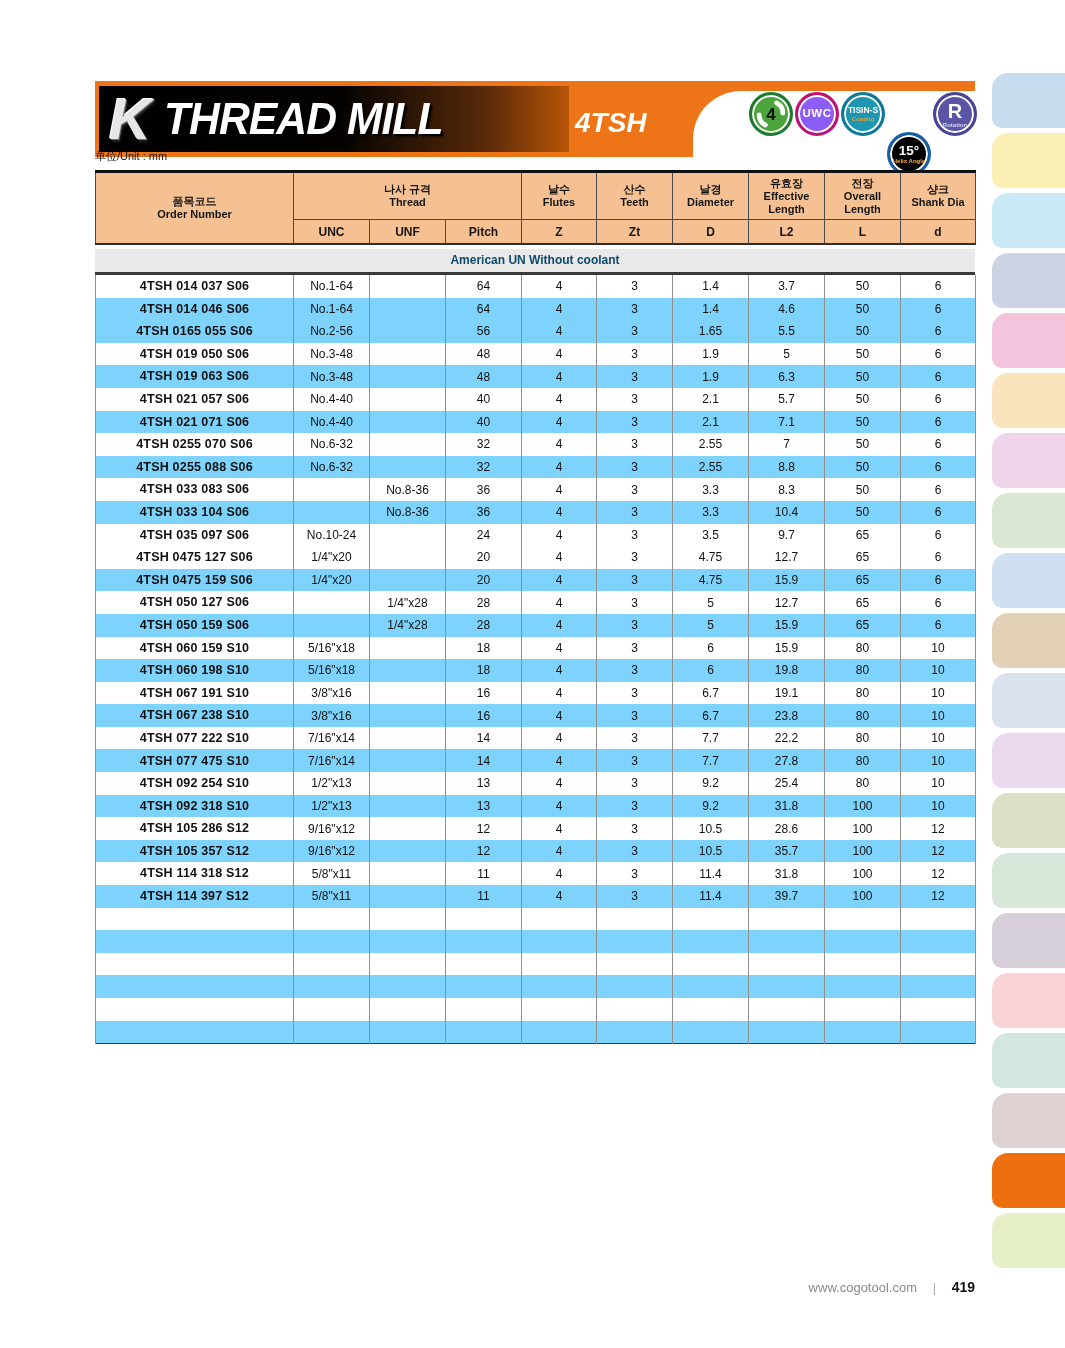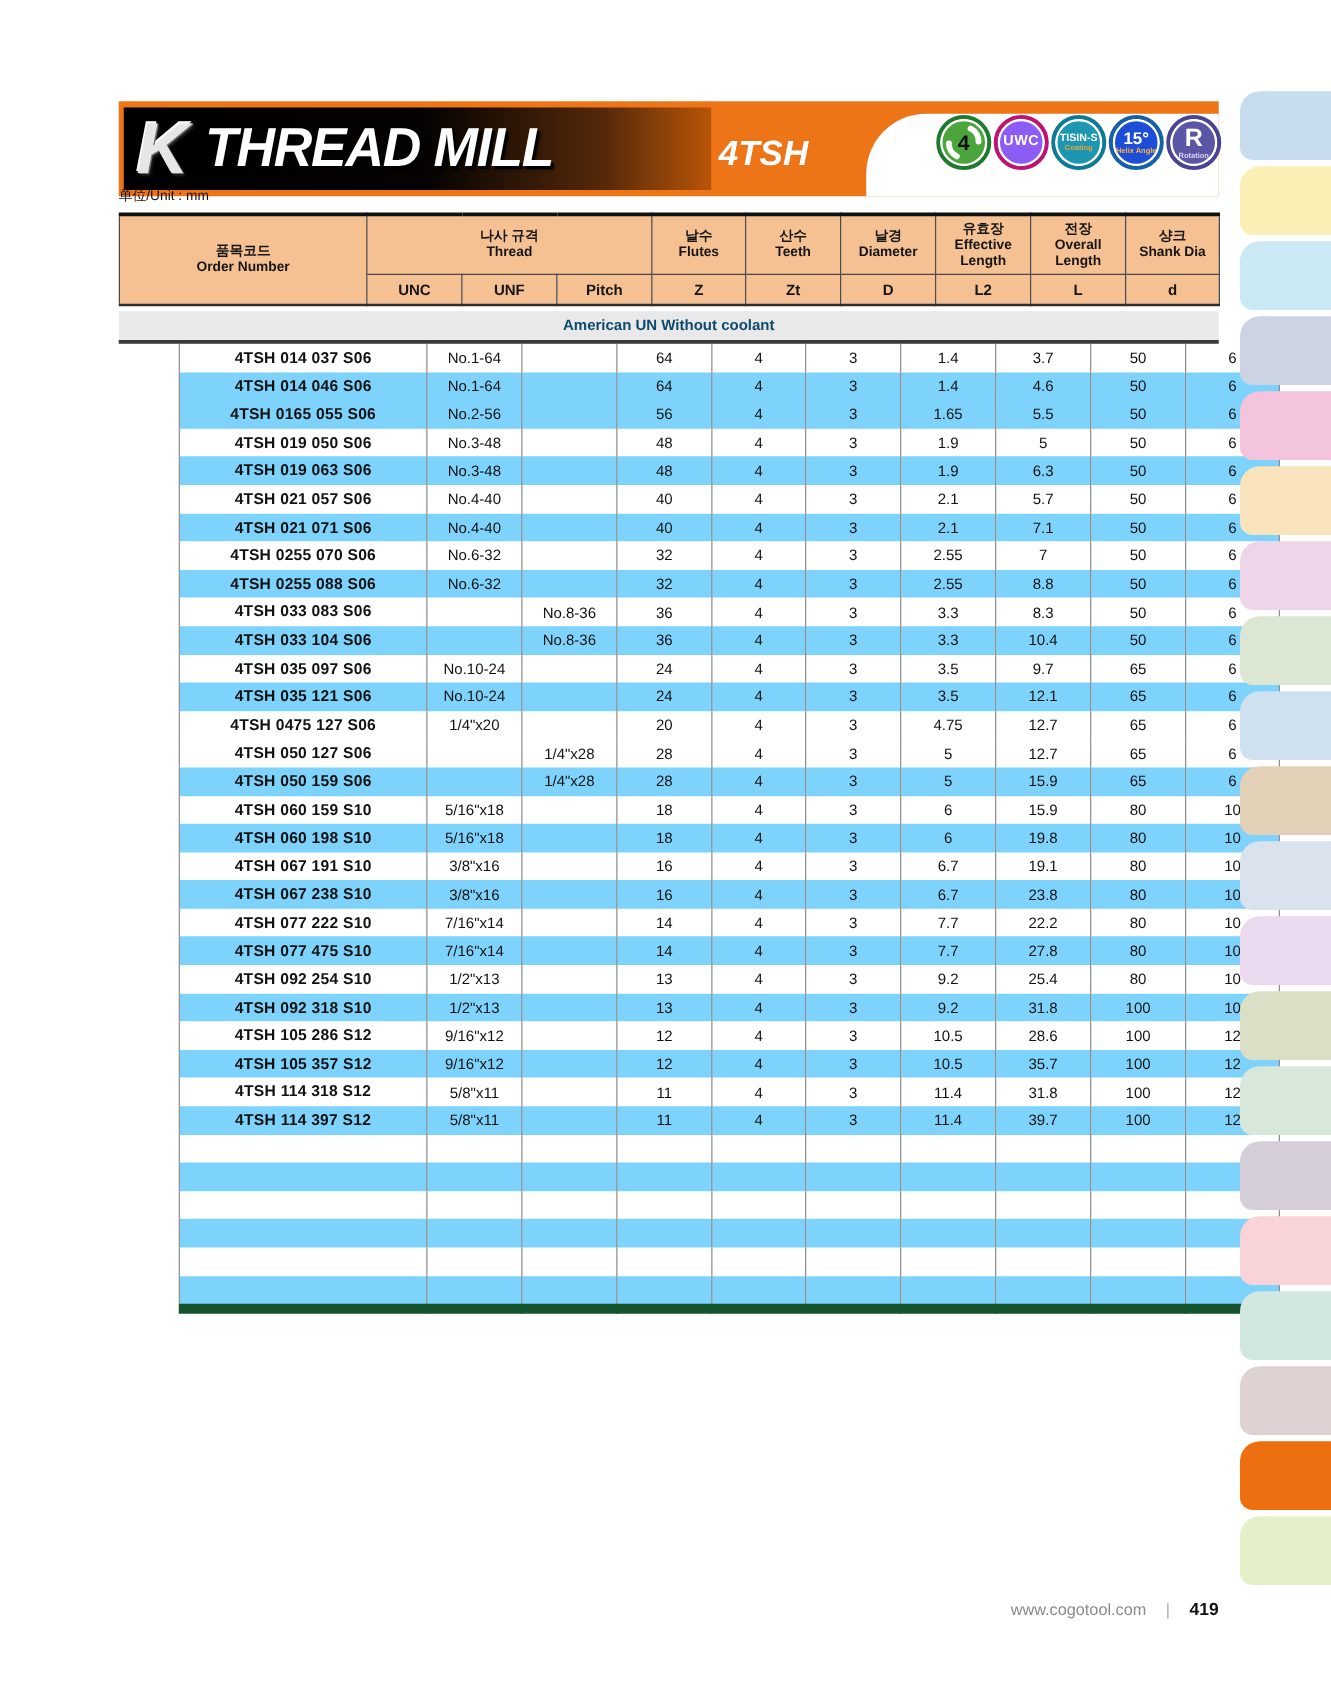--- a/index.html
+++ b/index.html
@@ -53,21 +53,21 @@
   .t-head tr.sym-row td{height:21px;font-weight:bold;font-size:12px;}
   .section{
     margin-top:4px;background:#E9E9E9;height:23px;line-height:23px;text-align:center;
     font-weight:bold;font-size:12px;color:#0c4a6e;border-bottom:3px solid #3a3a3a;
   }
   .t-body td{
     border-left:1px solid #8f8f8f;border-right:1px solid #8f8f8f;
     height:22.6px;text-align:center;font-size:12px;color:#111;padding:0;line-height:1;
   }
   .t-body tr.alt{background:#7dd3fc;}
-  .t-body{border-bottom:8px solid #14532d;margin-left:48px;}
+  .t-body{border-bottom:1px solid #14532d;}
   .t-body td.order{font-weight:bold;font-size:12.5px;letter-spacing:.2px;}
   
   .side-tab{position:absolute;left:992px;width:73px;height:55px;border-radius:16px 0 0 10px;}
   
   .footer{position:absolute;top:1279px;left:95px;width:880px;text-align:right;font-size:13px;}
   .footer .url{color:#8a8a8a;}
   .footer .div{color:#aaaaaa;margin:0 12px;font-weight:normal;}
   .footer .pg{color:#111;font-weight:bold;font-size:14px;}
 </style>
 </head>
@@ -89,21 +89,21 @@
       </svg>
       <span class="lbl" style="color: rgb(17, 17, 17);">4</span>
     </div>
     <div class="badge b-uwc" style="background: #8b5cf6; border-color: rgb(192, 19, 113);">
       <span class="lbl" style="color: rgb(255, 255, 255);">UWC</span>
     </div>
     <div class="badge b-tisin" style="background: rgb(29, 150, 178); border-color: rgb(15, 122, 150);">
       <span class="lbl" style="color: rgb(255, 255, 255);">TISIN-S</span>
       <span class="sub" style="color: rgb(232, 163, 60);">Coating</span>
     </div>
-    <div class="badge b-15" style="background: #1d4ed8; border-color: rgb(21, 96, 166);">
+    <div class="badge b-15" style="background: #000000; border-color: rgb(21, 96, 166); margin-top: 40px;">
       <span class="lbl" style="color: rgb(255, 255, 255);">15°</span>
       <span class="sub" style="color: rgb(255, 179, 64);">Helix Angle</span>
     </div>
     <div class="badge b-r" style="background: rgb(91, 85, 166); border-color: rgb(74, 67, 150);">
       <span class="lbl" style="color: rgb(255, 255, 255);">R</span>
       <span class="sub" style="color: rgb(216, 212, 240);">Rotation</span>
     </div>
   </div>
 </div>
 
@@ -325,41 +325,41 @@
           <td>No.10-24</td>
           <td></td>
           <td>24</td>
           <td>4</td>
           <td>3</td>
           <td>3.5</td>
           <td>9.7</td>
           <td>65</td>
           <td>6</td>
         </tr>
-        <tr class="alt">
-          <td class="order">4TSH 035 121 S06</td>
-          <td>No.10-24</td>
-          <td></td>
-          <td>24</td>
-          <td>4</td>
-          <td>3</td>
-          <td>3.5</td>
-          <td>12.1</td>
-          <td>65</td>
-          <td>6</td>
-        </tr>
         <tr>
           <td class="order">4TSH 0475 127 S06</td>
           <td>1/4"x20</td>
           <td></td>
           <td>20</td>
           <td>4</td>
           <td>3</td>
           <td>4.75</td>
           <td>12.7</td>
+          <td>65</td>
+          <td>6</td>
+        </tr>
+        <tr class="alt">
+          <td class="order">4TSH 0475 159 S06</td>
+          <td>1/4"x20</td>
+          <td></td>
+          <td>20</td>
+          <td>4</td>
+          <td>3</td>
+          <td>4.75</td>
+          <td>15.9</td>
           <td>65</td>
           <td>6</td>
         </tr>
         <tr>
           <td class="order">4TSH 050 127 S06</td>
           <td></td>
           <td>1/4"x28</td>
           <td>28</td>
           <td>4</td>
           <td>3</td>

